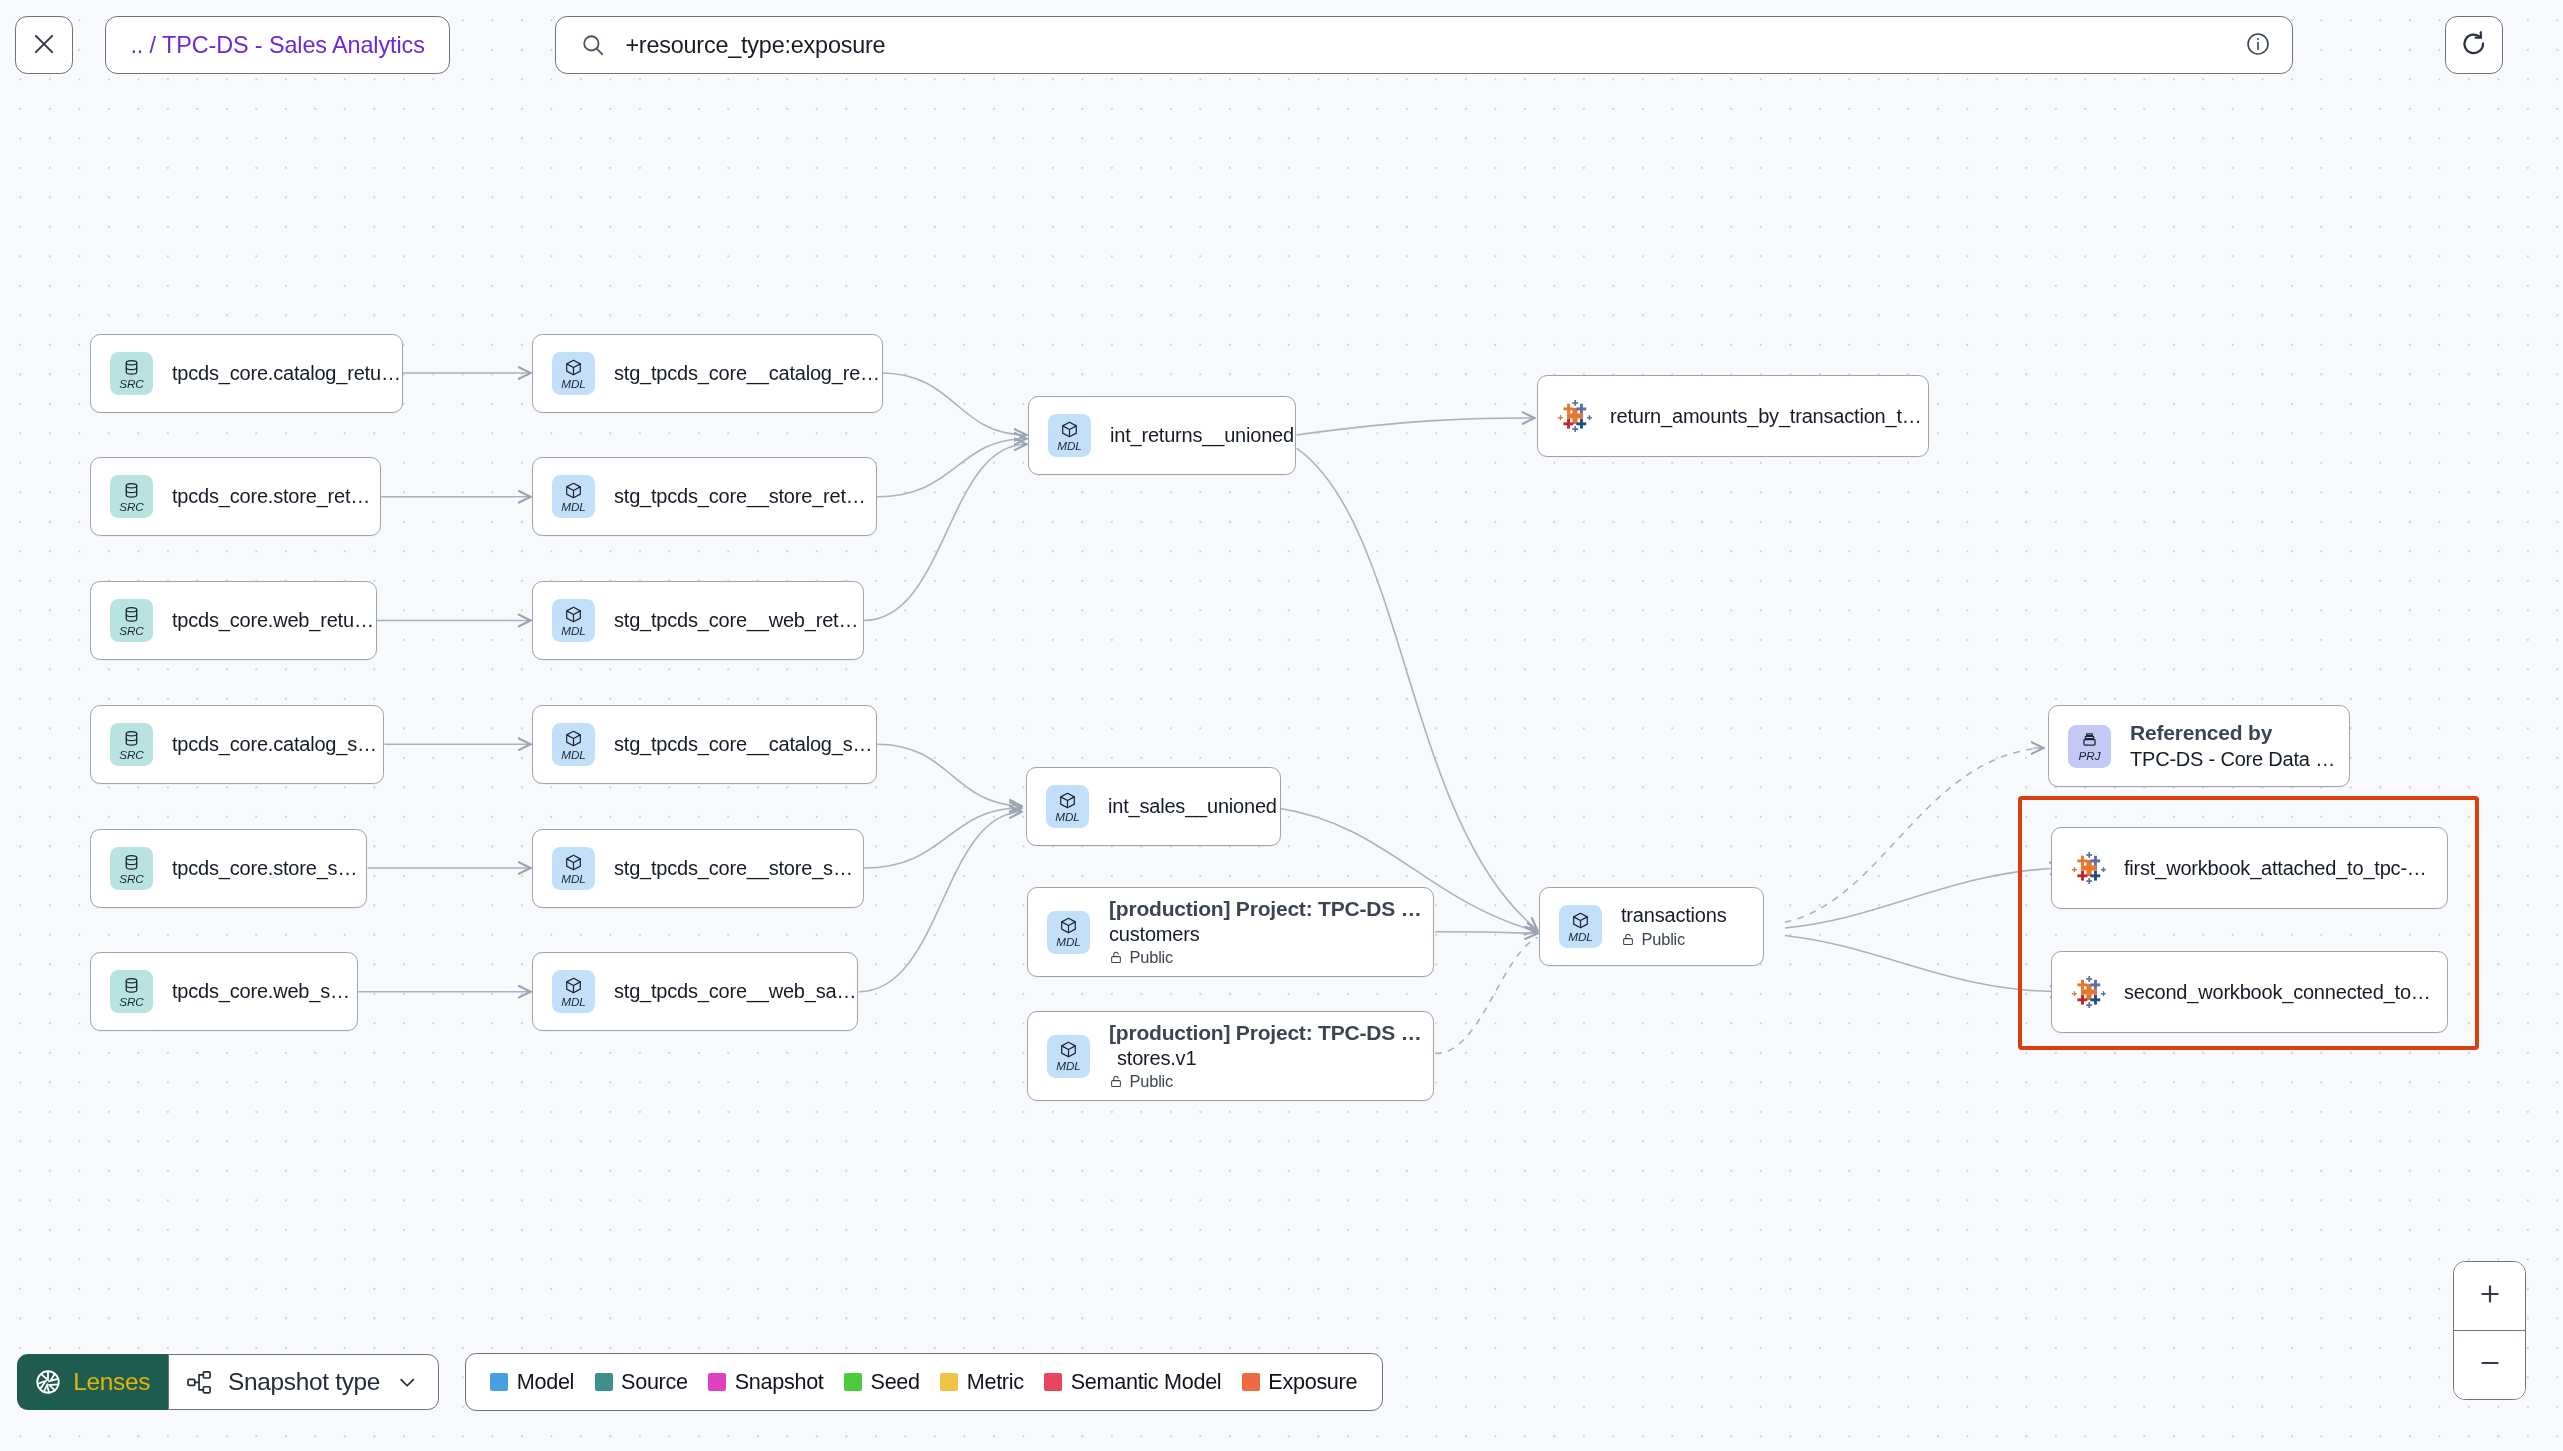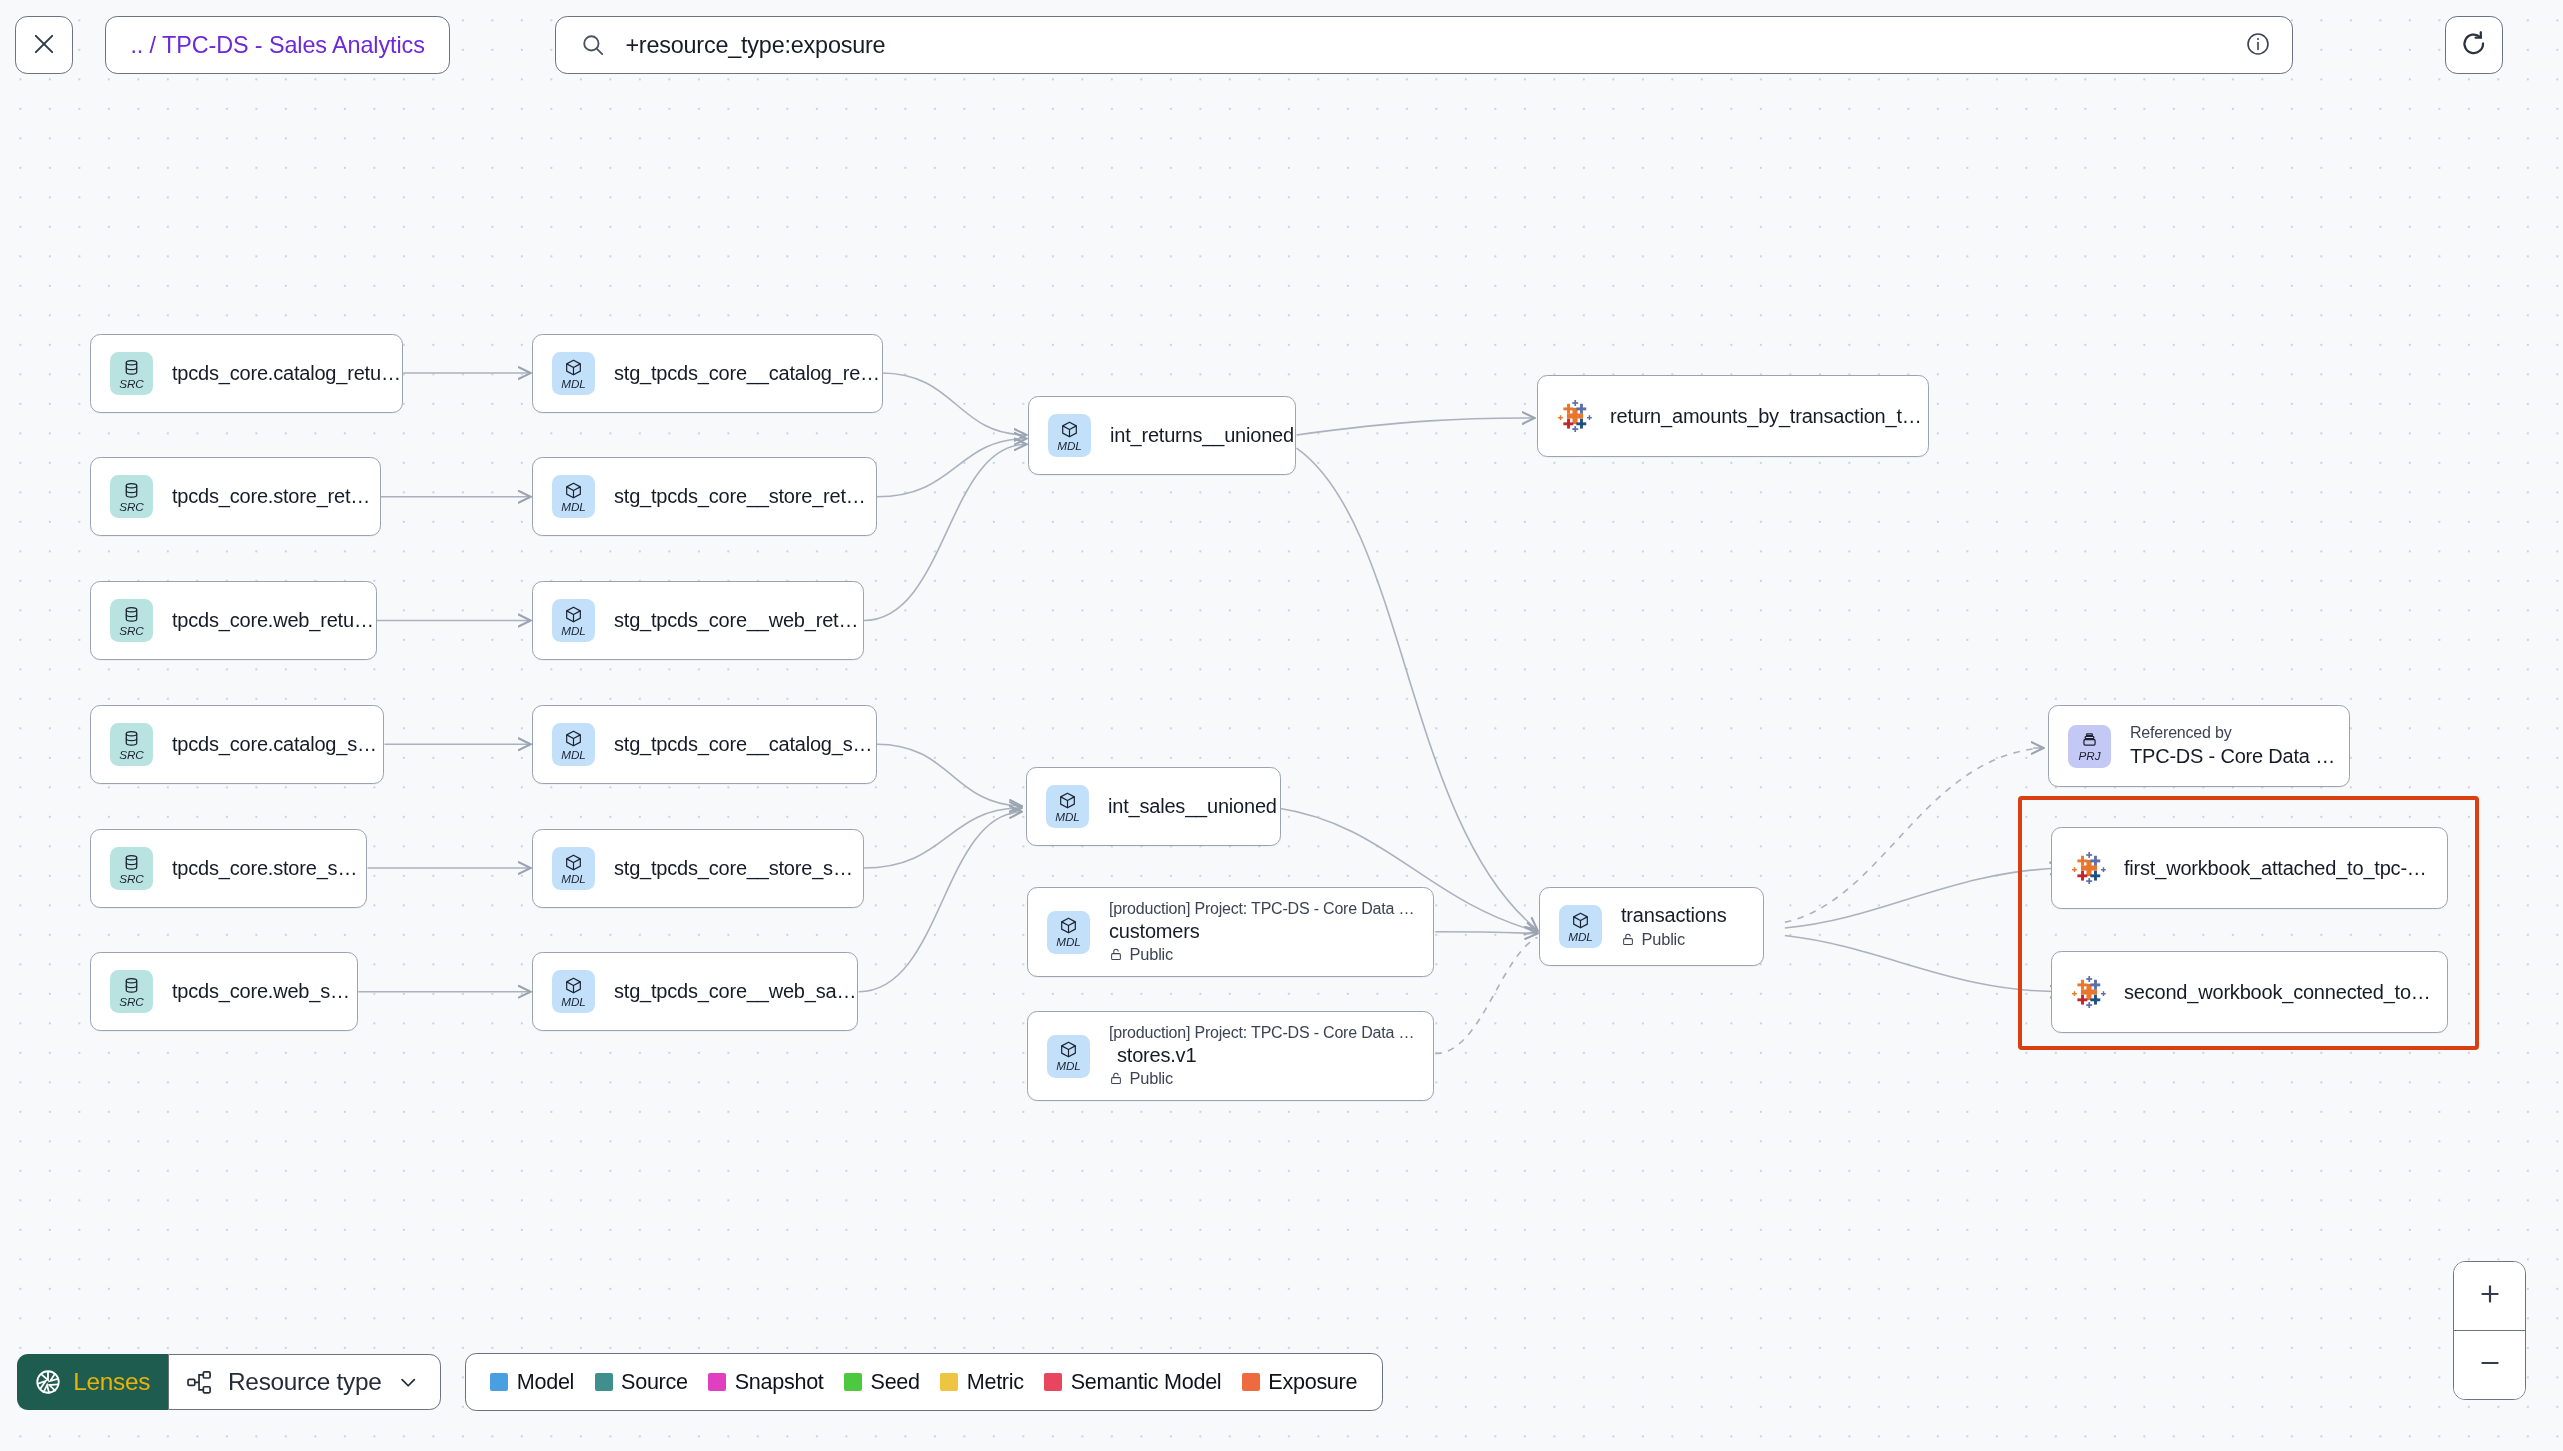--- a/index.html
+++ b/index.html
@@ -72,22 +72,22 @@
     font-size: 11.7px; font-weight: 400; color: #1b2230; line-height: 1;
     letter-spacing: -0.1px;
     font-style: italic;
   }
   .node-text { margin-left: 19px; display: flex; flex-direction: column; justify-content: center; min-width: 0; }
   .node-title {
     font-size: 20px; color: #151b27; letter-spacing: -0.2px;
     white-space: nowrap; overflow: hidden; text-overflow: ellipsis;
   }
   .node-sub {
-    font-size: 16px; color: #3c4454; letter-spacing: -0.2px;
-    white-space: nowrap; overflow: hidden; text-overflow: ellipsis;
+    font-size: 21px; color: #3c4454; letter-spacing: -0.2px;
+    white-space: nowrap; overflow: hidden; text-overflow: ellipsis; font-weight: bold;
   }
   .node-meta {
     font-size: 16.4px; color: #3c4454; letter-spacing: -0.2px;
     display: flex; align-items: center; gap: 6.6px; white-space: nowrap;
   }
   .tableau-icon { flex: 0 0 auto; width: 36px; height: 36px; }
 
   svg.edges { position: absolute; inset: 0; width: 2563px; height: 1451px; z-index: 5; }
 
   
@@ -617,21 +617,21 @@
     <div id="resource-type-button">
       <span style="display:flex;">
         <svg width="27" height="27" viewBox="0 0 24 24" fill="none" stroke="#242b39" stroke-width="1.5">
           <rect x="1.8" y="9.2" width="6" height="5.4" rx="1.1"></rect>
           <rect x="15.4" y="2.6" width="6" height="5.4" rx="1.1"></rect>
           <rect x="15.4" y="15.8" width="6" height="5.4" rx="1.1"></rect>
           <path d="M7.8 11.9 H11.6 V5.3 H15.4"></path>
           <path d="M11.6 11.9 V18.5 H15.4"></path>
         </svg>
       </span>
-      <span>Resource type</span>
+      <span>Snapshot type</span>
       <span style="display:flex;">
         <svg width="24.4" height="24.4" viewBox="0 0 24 24" fill="none" stroke="#242b39" stroke-width="1.7" stroke-linecap="round" stroke-linejoin="round">
           <polyline points="6,9.5 12,15.5 18,9.5"></polyline>
         </svg>
       </span>
     </div>
   </div>
 
   <div id="legend-box">
     <div class="legend-item">

